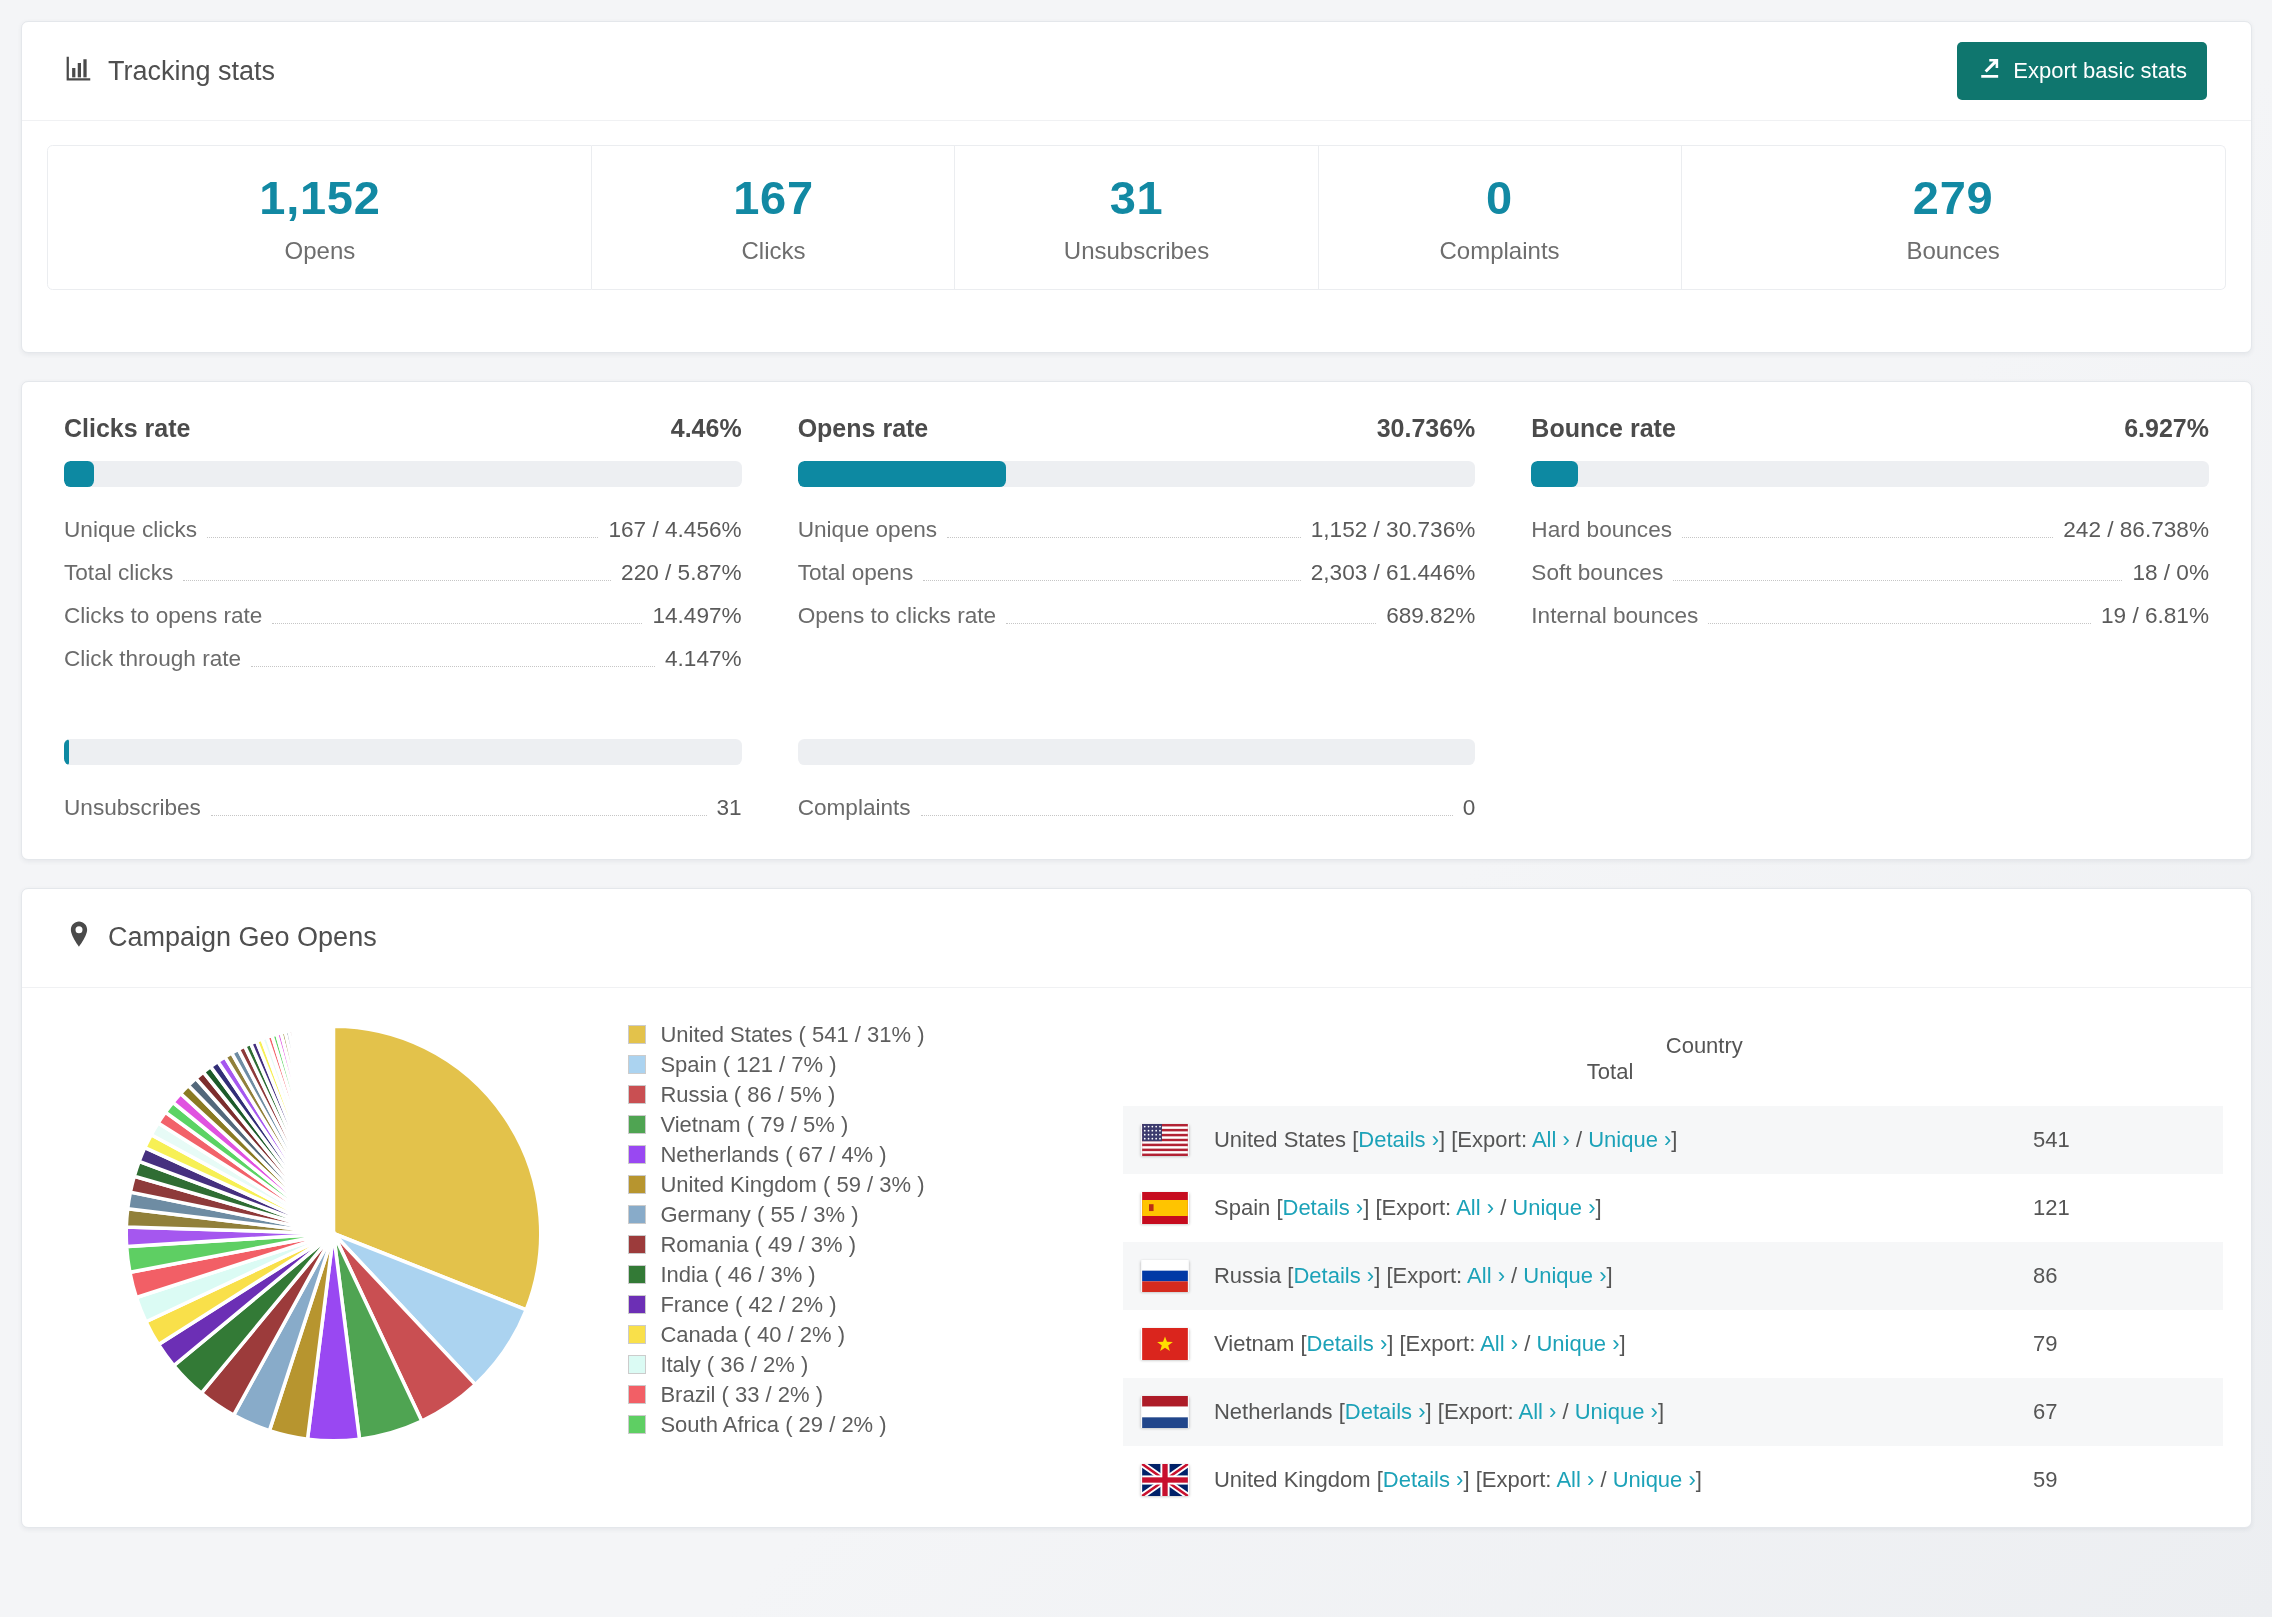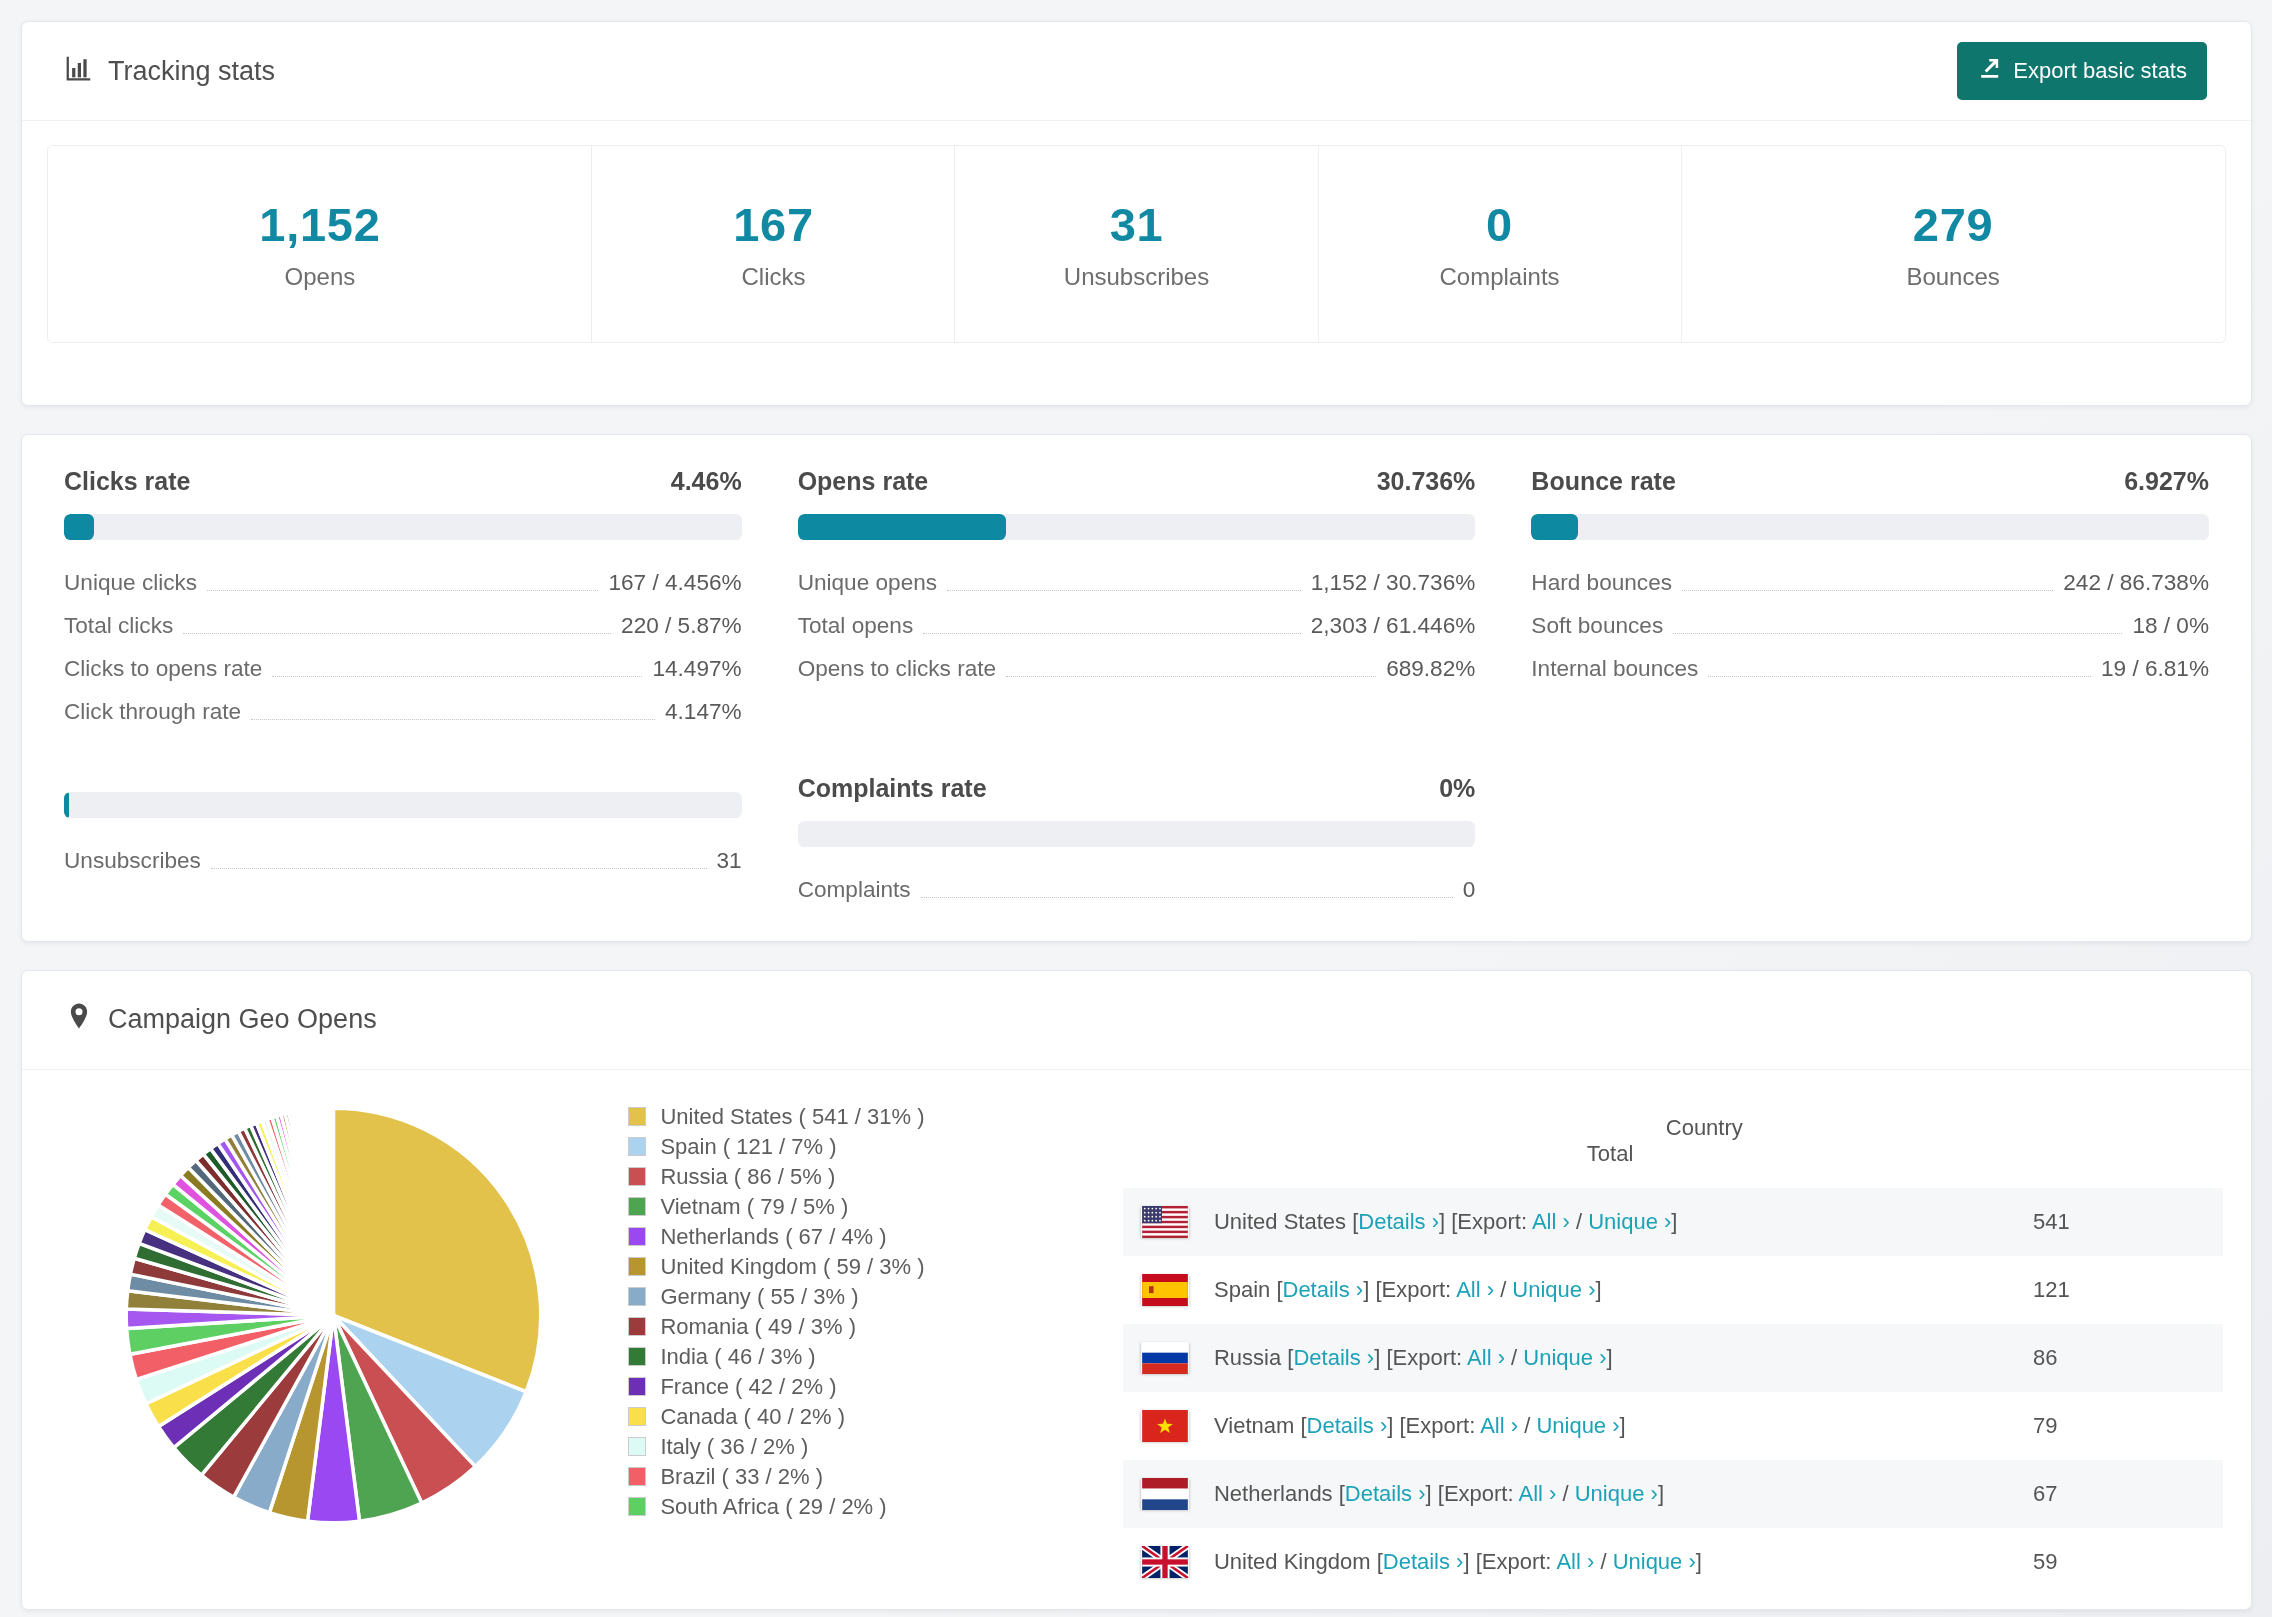--- a/index.html
+++ b/index.html
@@ -26,21 +26,21 @@
     display:flex; align-items:center; gap:11.3px; cursor:pointer;
     background:#0f766e; color:#fff; border:none; border-radius:5px;
     height:58px; padding:0 20px; font-size:22px; font-family:inherit;
   }
   .btn-export svg { width:25.4px; height:25.4px; }
 
   
   .stats-grid { display:flex; margin:24px 25.4px 62px; }
   .stat-cell {
     border:0.7px solid #ebedf0; border-left:none; background:#fff;
-    height:198px; display:flex; flex-direction:column; align-items:center; justify-content:center;
+    height:145px; display:flex; flex-direction:column; align-items:center; justify-content:center;
   }
   .stat-cell:first-child { border-left:0.7px solid #ebedf0; border-radius:5.6px 0 0 5.6px; }
   .stat-cell:last-child { border-radius:0 5.6px 5.6px 0; }
   .stat-cell.wide { flex:1.5; } .stat-cell.narrow { flex:1; }
   .stat-value { font-size:47px; font-weight:bold; color:#1289a3; letter-spacing:0.7px; }
   .stat-label { font-size:24px; color:#6e6e6e; margin-top:11.3px; }
 
   
   .rates-grid {
     display:grid; grid-template-columns:repeat(3,1fr);
@@ -220,24 +220,20 @@
     </div>
     <div class="rate-rows">
     <div class="rrow">
       <span class="lbl">Unsubscribes</span>
       <span class="leader"></span>
       <span class="val">31</span>
     </div>
           </div>
         </div>
         <div>
-    <div class="rate-title-row">
-      <span class="rate-title">Complaints rate</span>
-      <span class="rate-value">0%</span>
-    </div>
     <div class="bar-track">
       <div class="bar-fill" style="width:0%;"></div>
     </div>
     <div class="rate-rows">
     <div class="rrow">
       <span class="lbl">Complaints</span>
       <span class="leader"></span>
       <span class="val">0</span>
     </div>
           </div>

